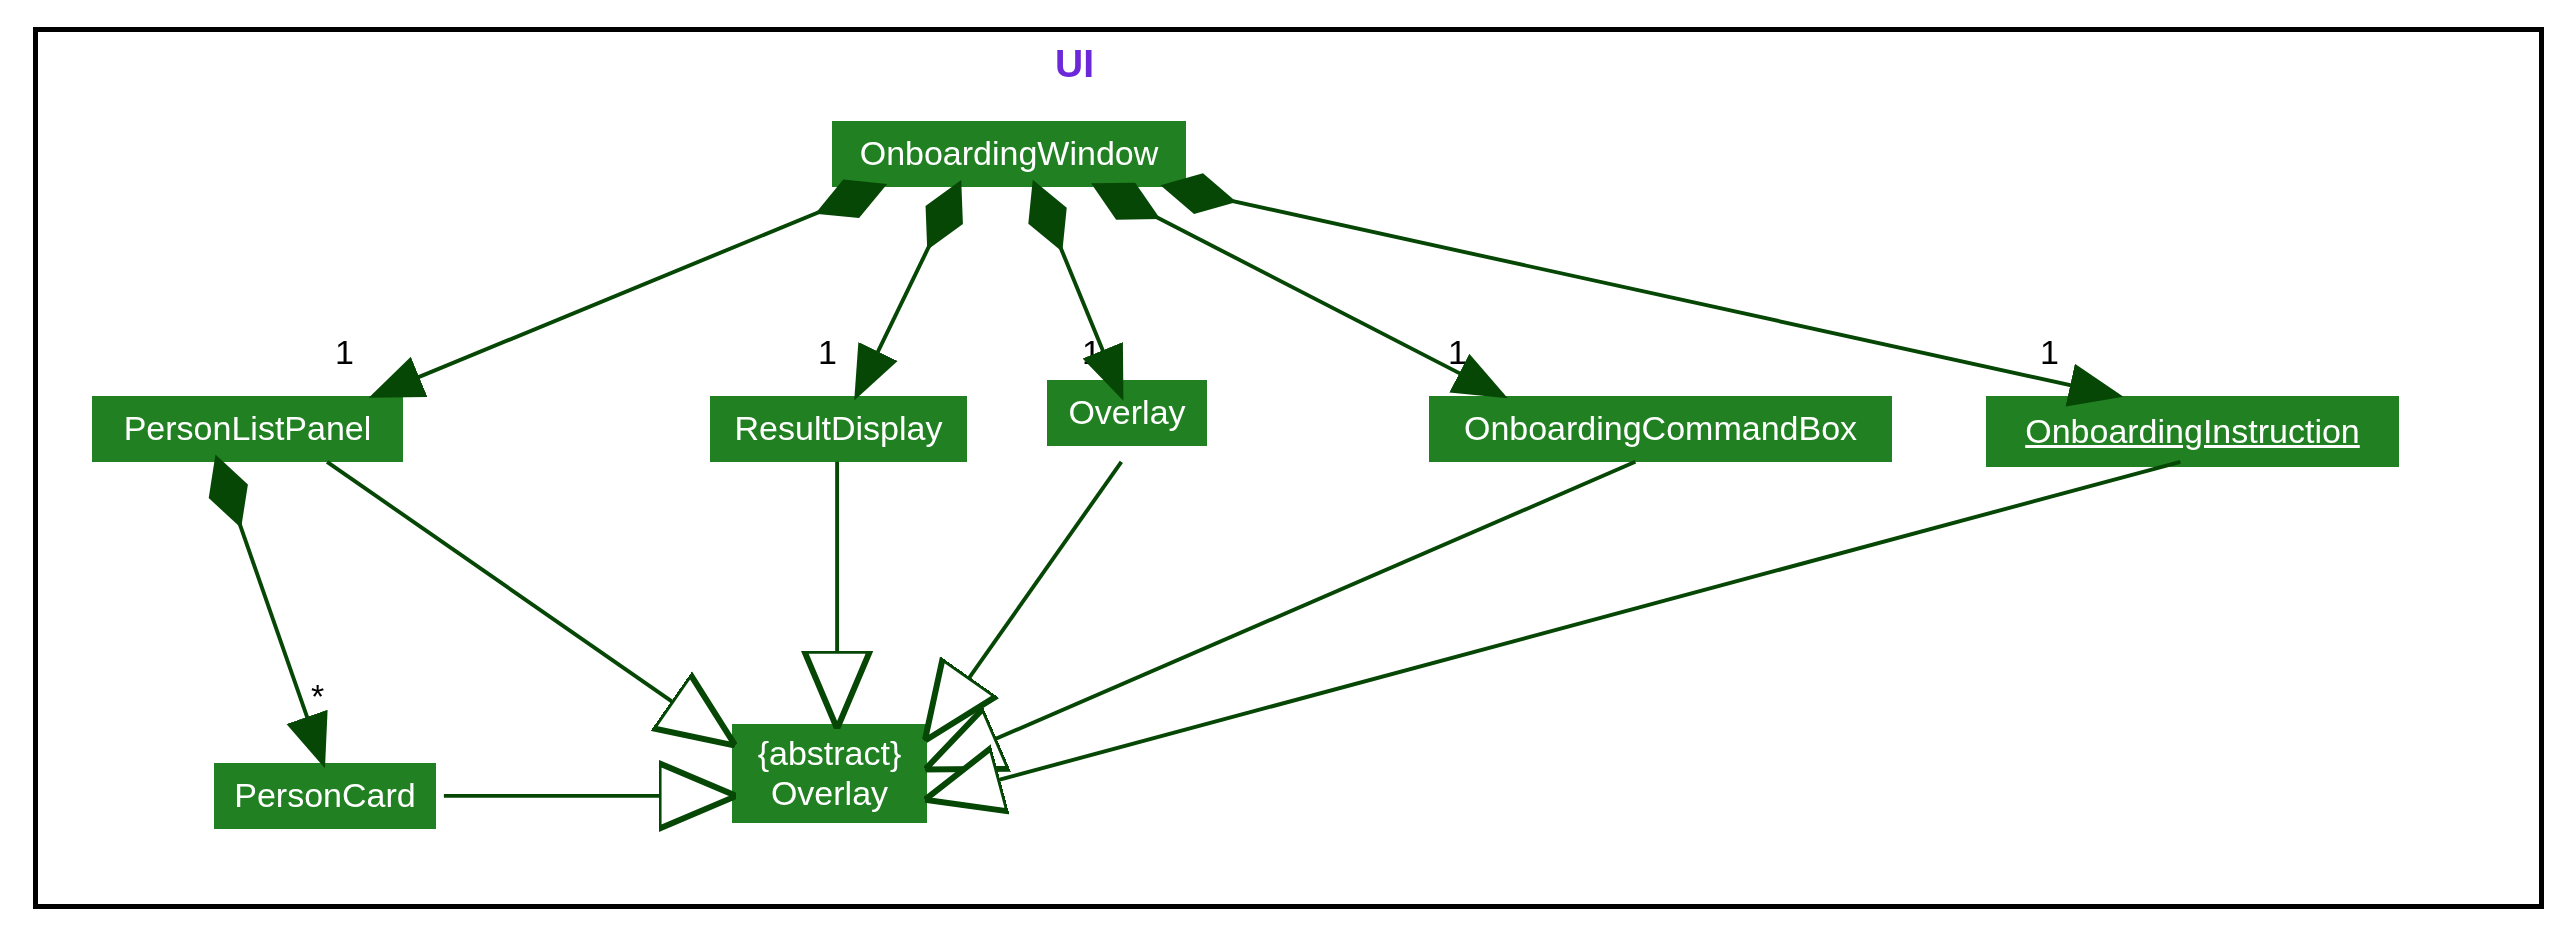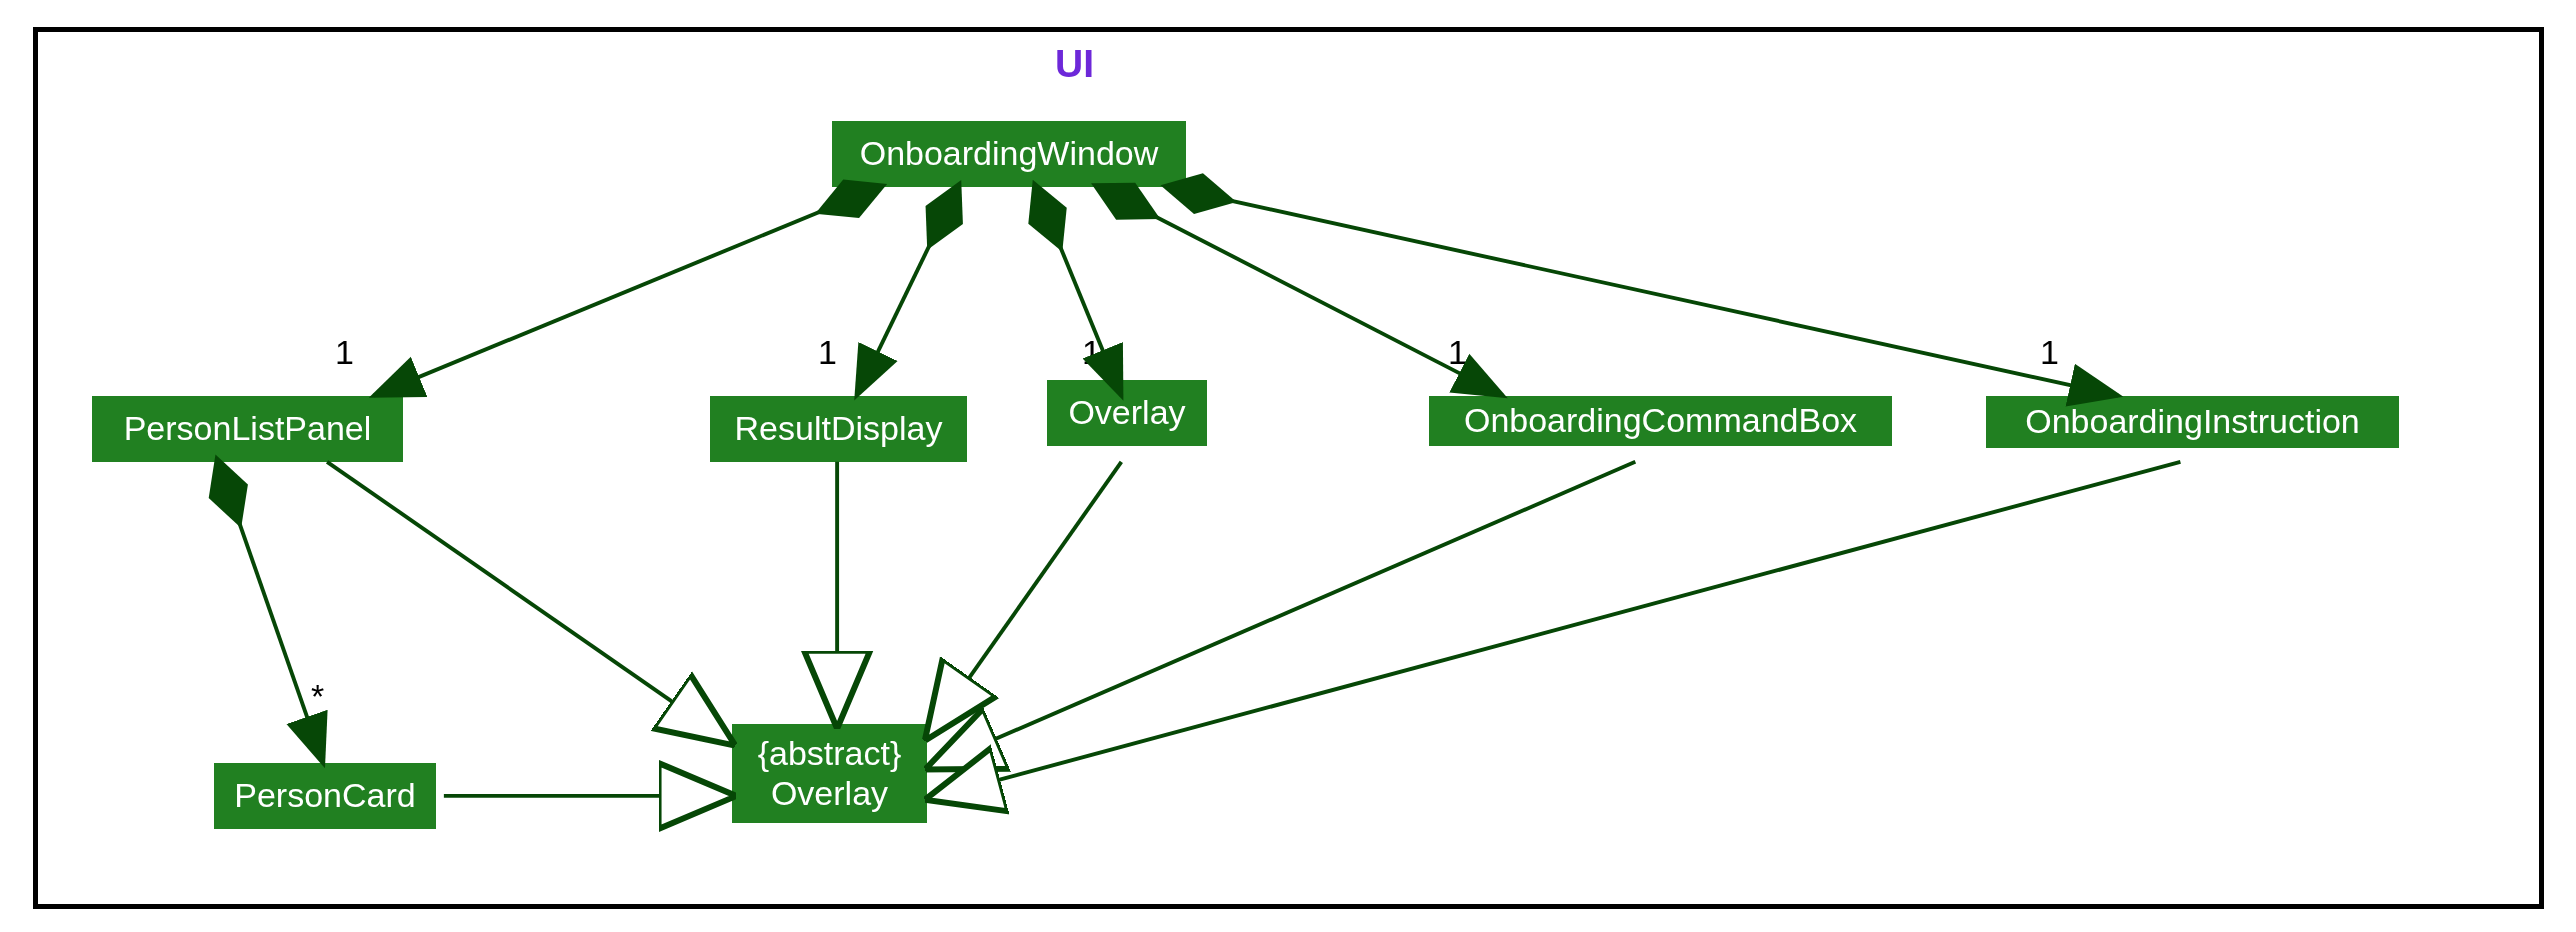--- a/index.html
+++ b/index.html
@@ -61,23 +61,23 @@
   <div class="frame-title" style="left:1028px; top:42px; width:93px;">UI</div>
 
   <div class="class-box" style="left:832px; top:121px; width:354px; height:66px;">OnboardingWindow</div>
 
   <div class="class-box" style="left:92px; top:396px; width:311px; height:66px;">PersonListPanel</div>
 
   <div class="class-box" style="left:710px; top:396px; width:257px; height:66px;">ResultDisplay</div>
 
   <div class="class-box" style="left:1047px; top:380px; width:160px; height:66px;">Overlay</div>
 
-  <div class="class-box" style="left:1429px; top:396px; width:463px; height:50px;">OnboardingCommandBox</div>
+  <div class="class-box" style="left:1429px; top:396px; width:463px; height:66px;">OnboardingCommandBox</div>
 
-  <div class="class-box" style="left:1986px; top:396px; width:413px; height:52px;">OnboardingInstruction</div>
+  <div class="class-box" style="left:1986px; top:396px; width:413px; height:71px;text-decoration:underline;">OnboardingInstruction</div>
 
   <div class="class-box" style="left:214px; top:763px; width:222px; height:66px;">PersonCard</div>
 
   <div class="class-box" style="left:732px; top:724px; width:195px; height:99px; flex-direction:column;">
        <span>{abstract}</span>
        <span>Overlay</span>
   </div>
 
   <div class="multiplicity" style="left:335px; top:333px;">1</div>
   <div class="multiplicity" style="left:818px; top:333px;">1</div>

